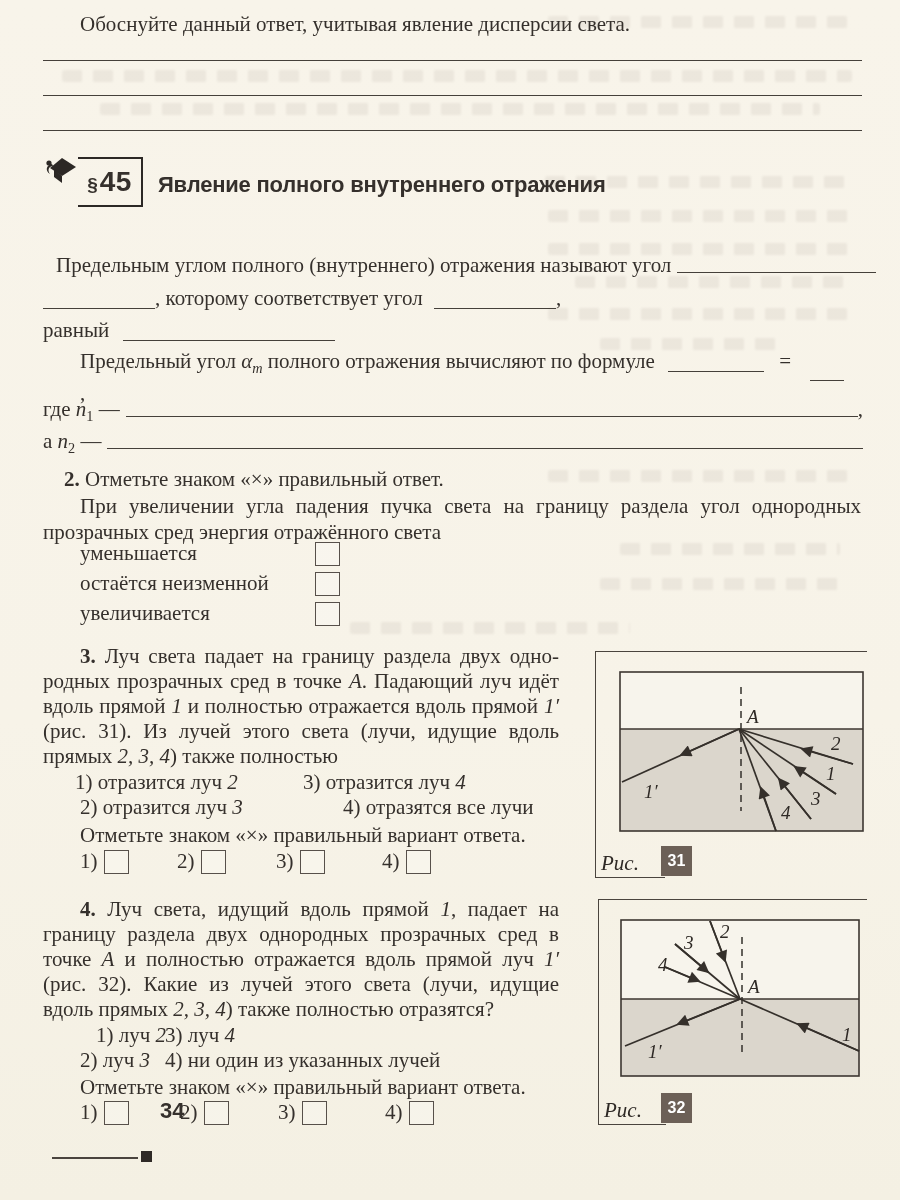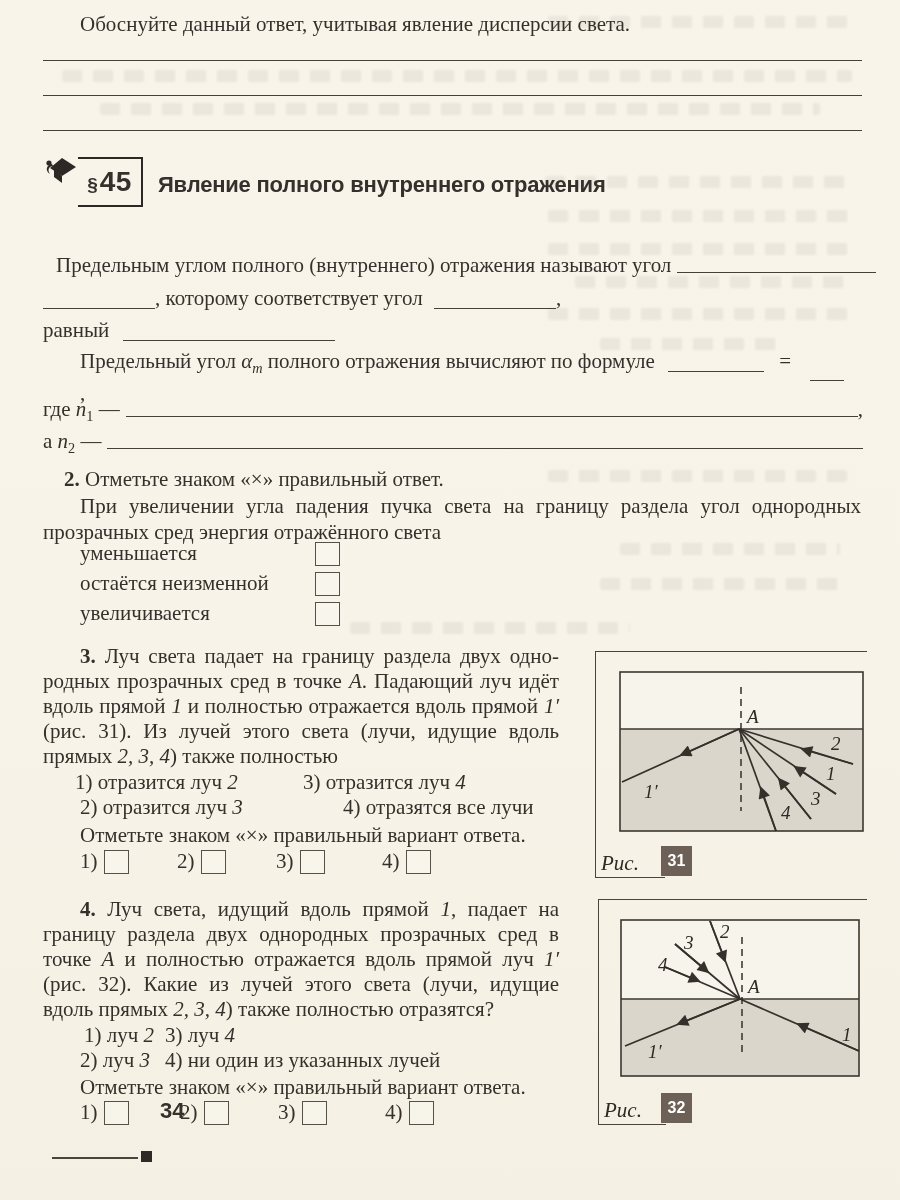--- a/index.html
+++ b/index.html
@@ -191,21 +191,21 @@
       <text x="192" y="134">3</text>
       <text x="162" y="148">4</text>
       <text x="25" y="127">1′</text>
     </svg>
   </div>
   <div class="figcap" style="left:601px; top:851px;">Рис.</div>
   <div class="fline" style="left:595px; top:877px; width:70px; height:1px;"></div>
   <div class="fignum" style="left:661px; top:846px;">31</div>
 
   <div class="abs justify" style="left:43px; top:897px; width:516px; text-indent:37px; line-height:25px;"><span class="bd">4. </span><span>Луч света, идущий вдоль прямой </span><span class="it">1</span><span>, падает на границу раздела двух однородных прозрачных сред в точке </span><span class="it">А</span><span> и полностью отражается вдоль прямой луч </span><span class="it">1′</span><span> (рис. 32). Какие из лучей этого света (лучи, идущие вдоль прямых </span><span class="it">2, 3, 4</span><span>) также полностью отразятся?</span></div>
-  <div class="abs" style="left:84px; top:1023px;"><span>1) луч </span><span class="it">2</span></div>
+  <div class="abs" style="left:96px; top:1023px;"><span>1) луч </span><span class="it">2</span></div>
   <div class="abs" style="left:165px; top:1023px;"><span>3) луч </span><span class="it">4</span></div>
   <div class="abs" style="left:80px; top:1048px;"><span>2) луч </span><span class="it">3</span></div>
   <div class="abs" style="left:165px; top:1048px;"><span>4) ни один из указанных лучей</span></div>
   <div class="abs" style="left:80px; top:1075px; width:480px;">Отметьте знаком «×» правильный вариант ответа.</div>
 
   <div class="ans" style="left:80px; top:1100px;">
     <span>1)</span>
     <span class="cbi"></span>
   </div>
   <div class="ans" style="left:180px; top:1100px;">

